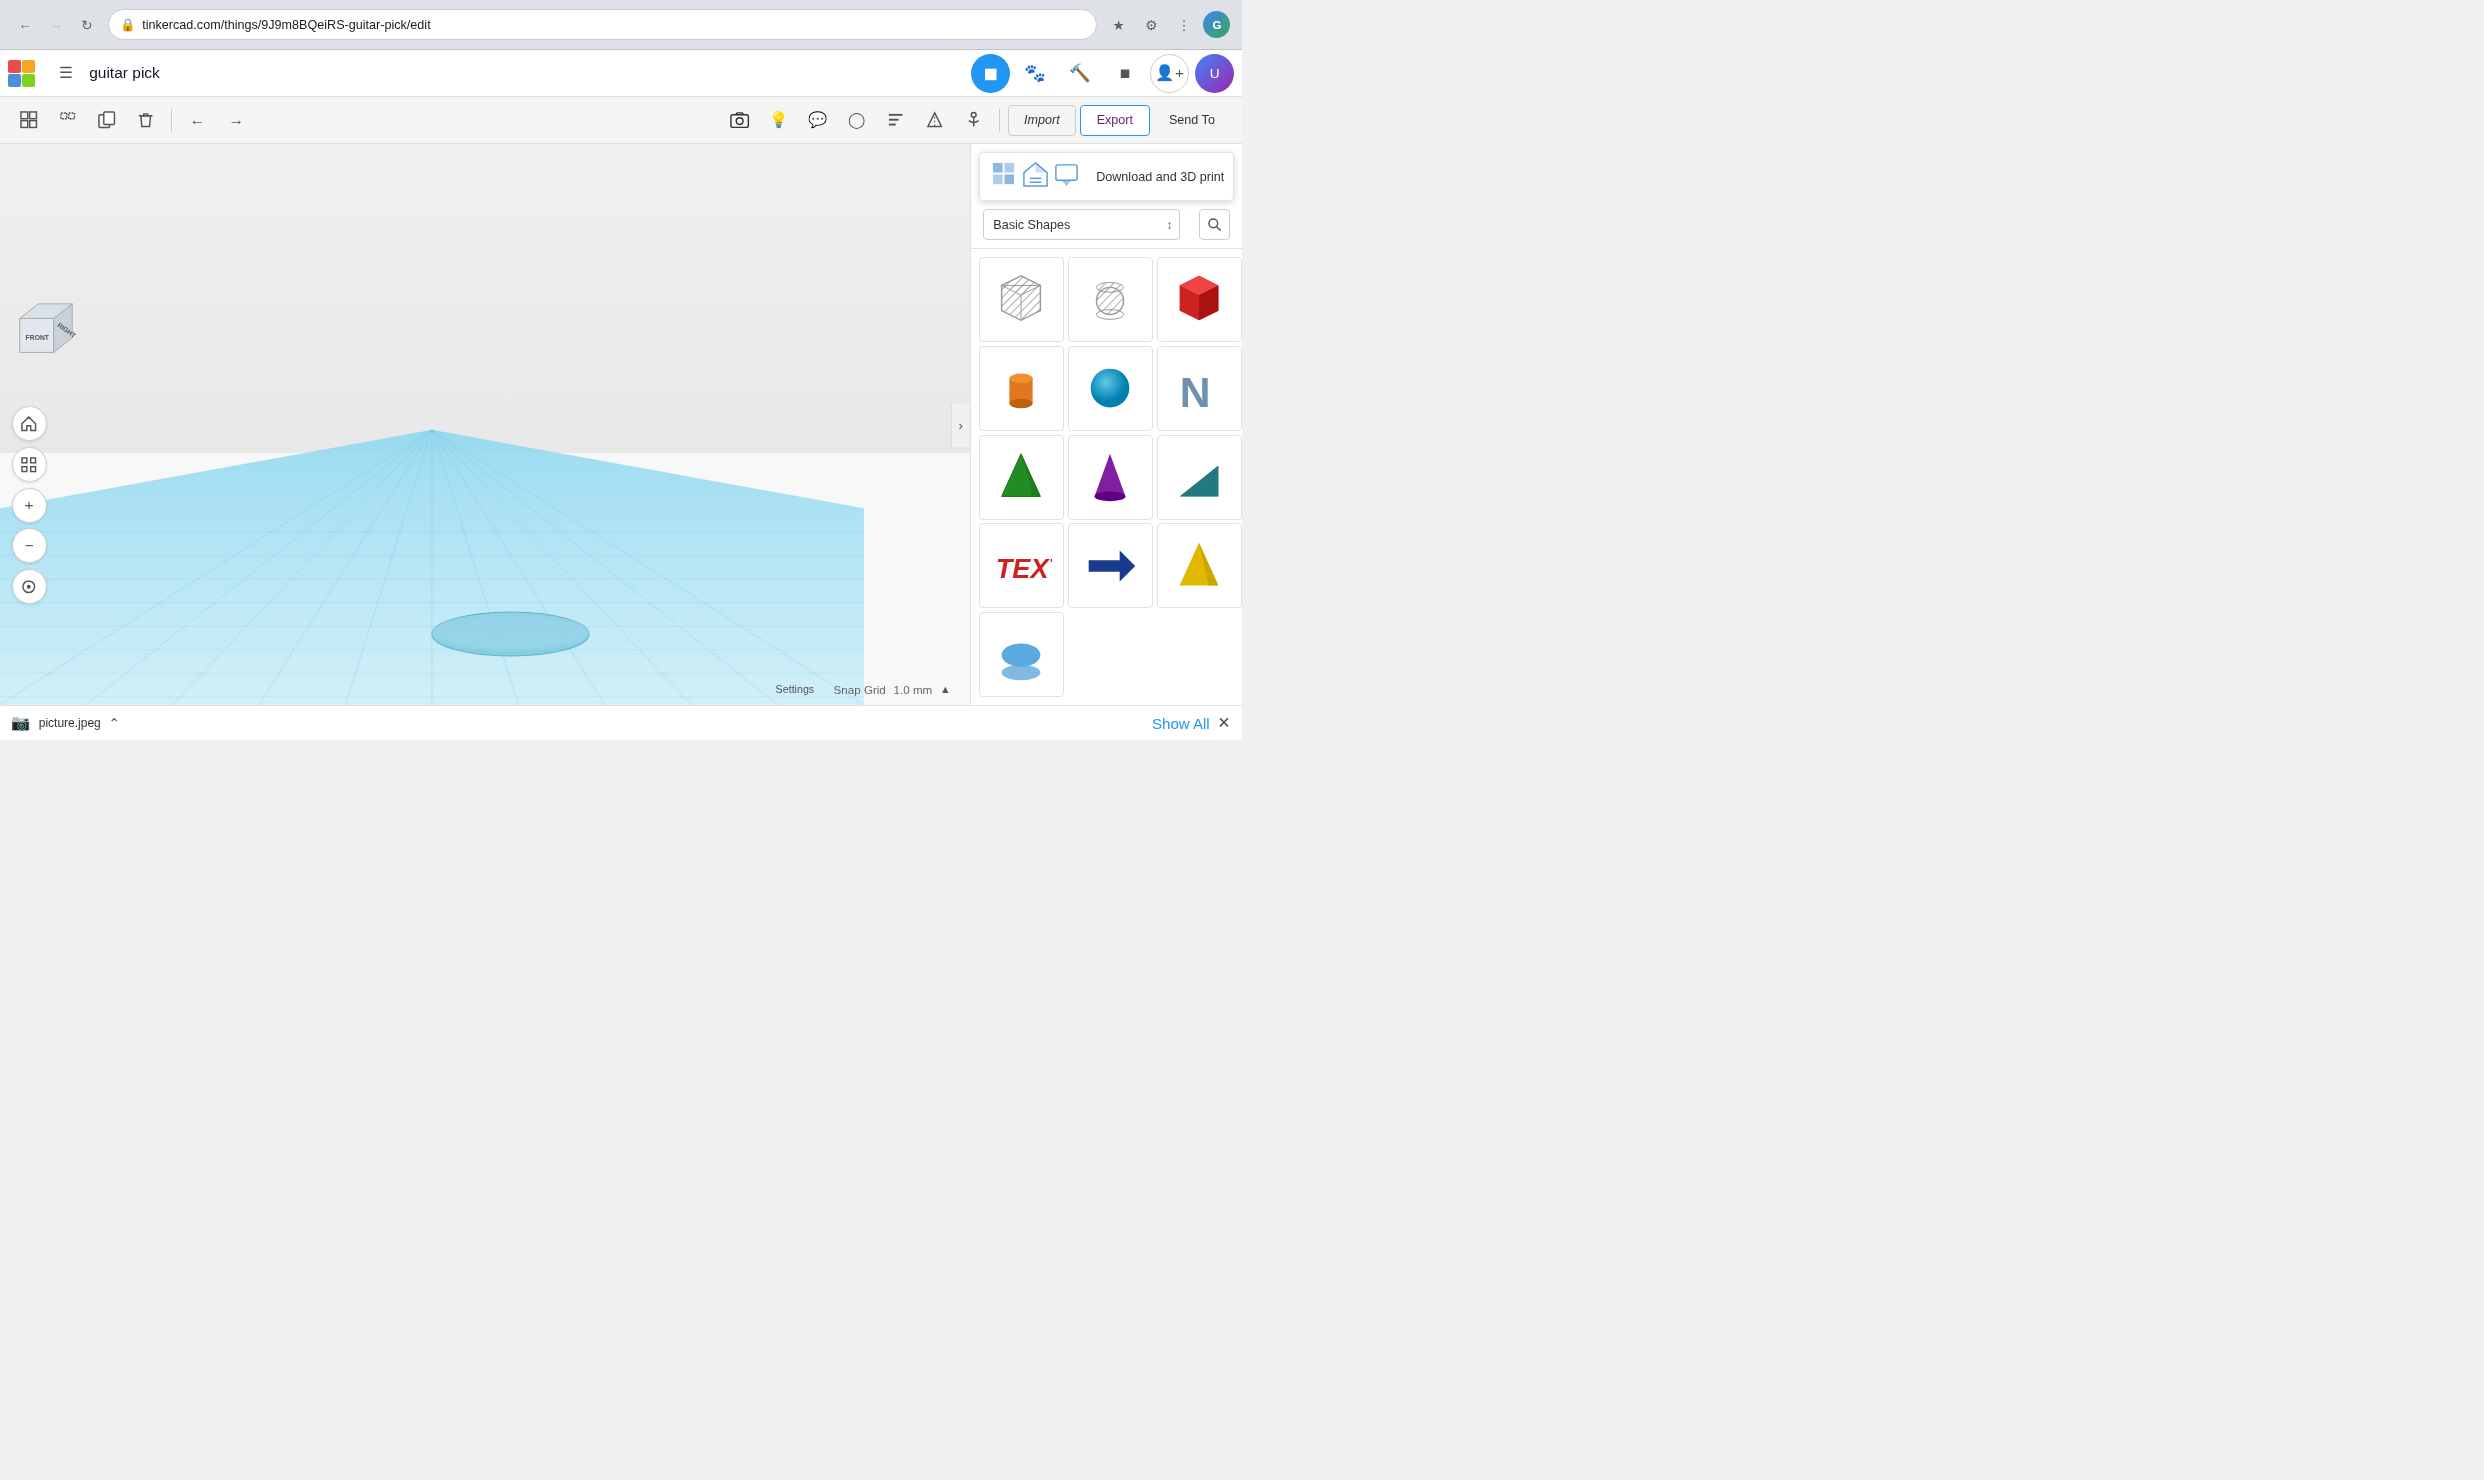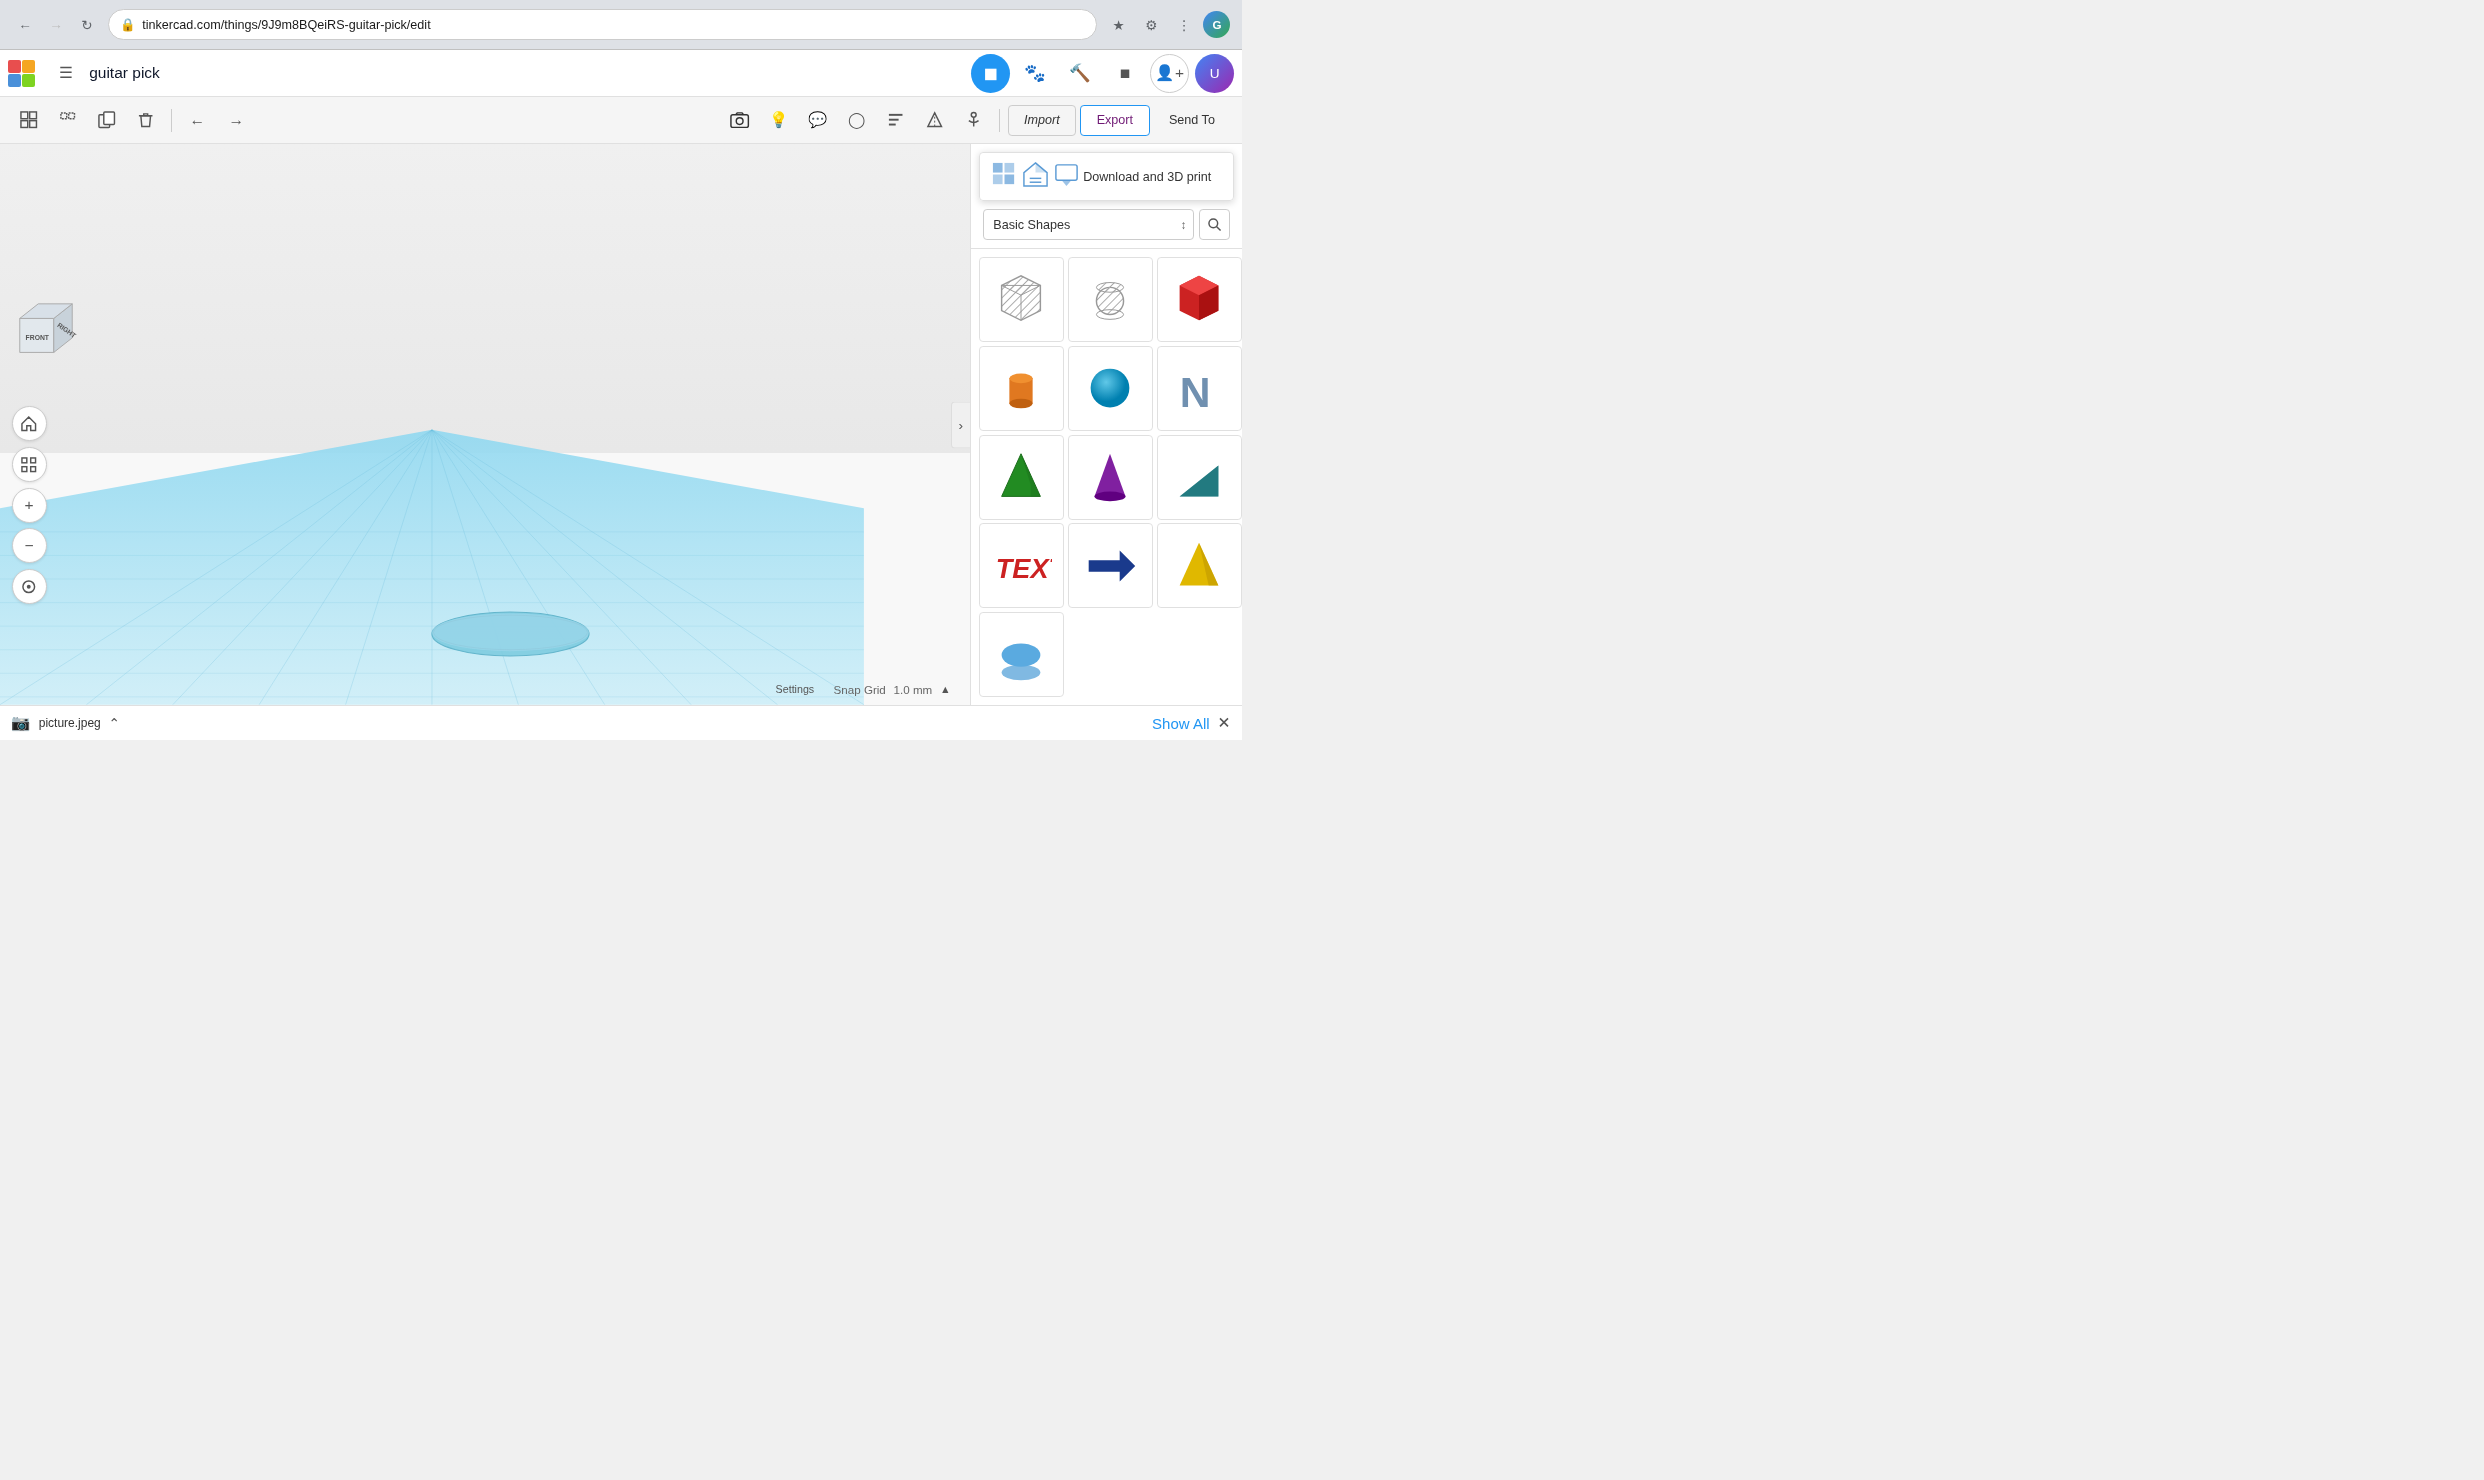--- a/index.html
+++ b/index.html
@@ -218,34 +218,34 @@
       border: 1px solid #e0e0e0;
       border-radius: 3.9px;
       padding: 7.8px 11.6px;
       font-size: 12.6px;
       color: #333;
       white-space: nowrap;
       box-shadow: 0 1.9px 7.8px rgba(0,0,0,0.15);
       margin: 7.8px 7.8px 0 7.8px;
       display: flex;
       align-items: center;
-      gap: 3px;
+      gap: 16px;
     }
     .tooltip-icons { display: flex; gap: 3.9px; align-items: center; }
     .tooltip-grid-icon, .tooltip-print-icon, .tooltip-msg-icon {
       font-size: 19.4px; color: #5b9bd5;
     }
 
     
     .shapes-header {
       display: flex;
       align-items: center;
       padding: 7.8px 11.6px;
       border-bottom: 1px solid #e0e0e0;
-      gap: 5px;
+      gap: 19px;
     }
     .shapes-select-wrapper {
       flex: 1;
       position: relative;
       display: flex;
       align-items: center;
     }
     .shapes-select-text {
       flex: 1;
       height: 31px;

